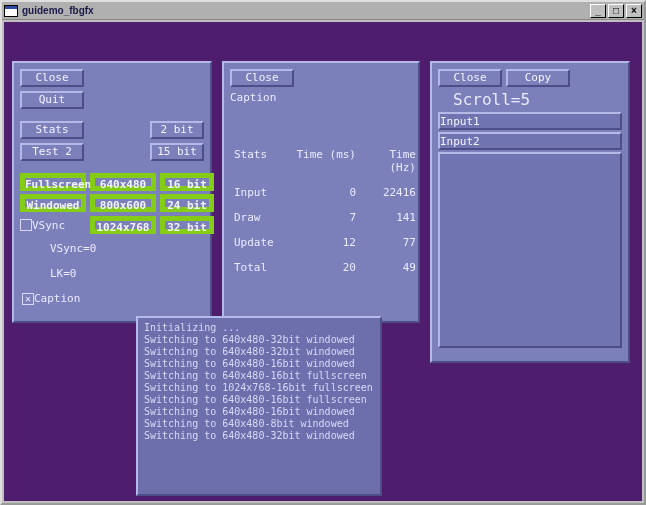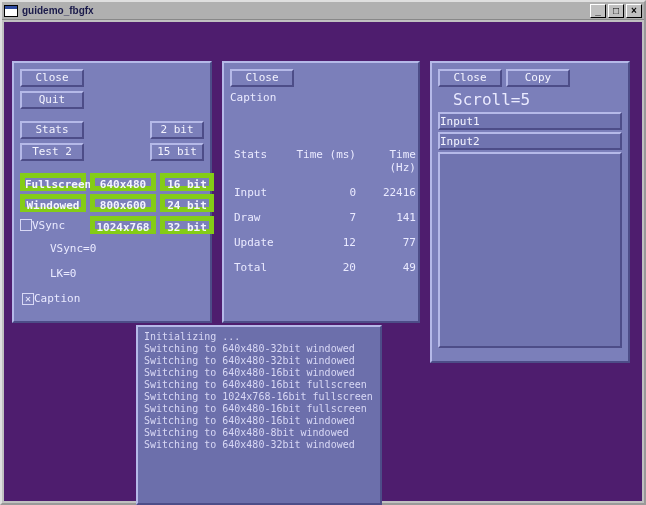--- a/index.html
+++ b/index.html
@@ -60,21 +60,21 @@
     background: #7b7fba;
     border: 2px solid #4d4d88;
     border-top-color: #b5b9e8;
     border-left-color: #b5b9e8;
     color: #eaeaff;
     margin-top: 31px;
   }
   .panel-left   { left: 8px;  top: 8px;  width: 200px; height: 262px; }
   .panel-mid    { left: 218px; top: 8px;  width: 198px; height: 262px; }
   .panel-right  { left: 426px; top: 8px;  width: 200px; height: 302px; }
-  .panel-console{ left: 132px; top: 272px; width: 246px; height: 180px;
+  .panel-console{ left: 132px; top: 263px; width: 246px; height: 180px;
                   background:#6c6fab; }
   .panel-console .log {
     padding: 4px 6px; line-height: 12px; font-size: 10px; color: #d8d8f5;
     white-space: pre;
   }
   
   .btn {
     display: inline-block;
     height: 18px; line-height: 14px;
     padding: 0;

